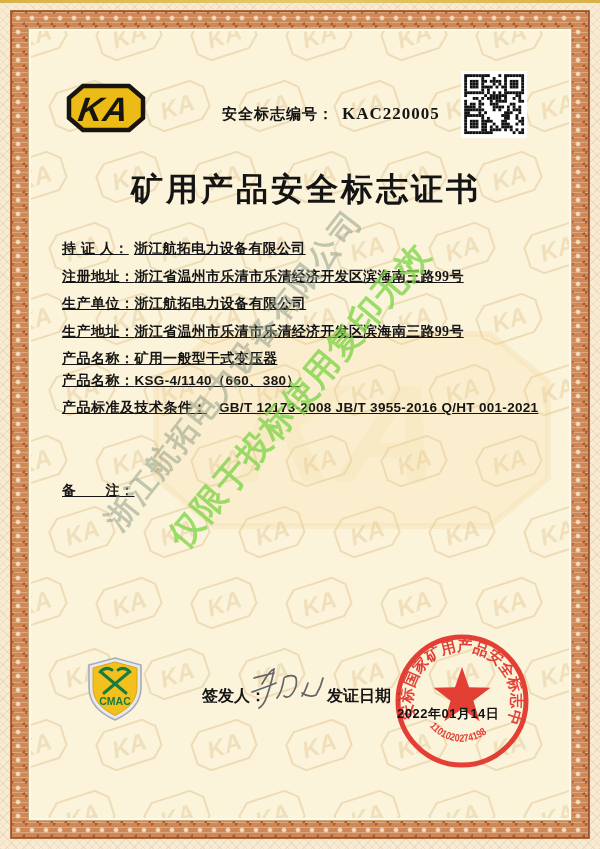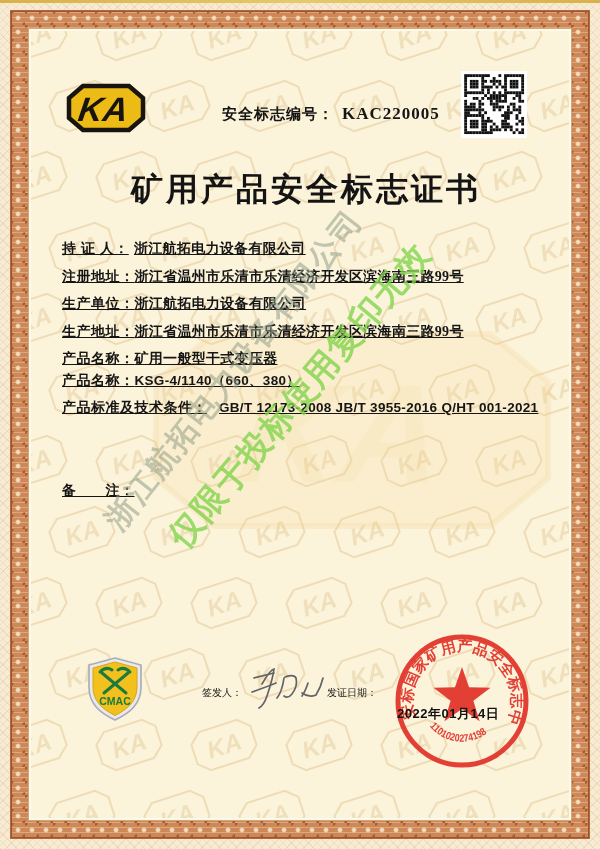--- a/index.html
+++ b/index.html
@@ -45,21 +45,21 @@
   .frow .fvalue { font-size:14px; font-weight:700; font-family:"Liberation Serif", serif; letter-spacing:.3px; }
   .frow .fvalue.latin { font-size:13.5px; font-family:"Liberation Sans", sans-serif; }
   .drow { left:62px; width:486px; height:20px; }
   .drow span { position:absolute; white-space:nowrap; }
   .dlabel { font-size:14px; font-weight:800; }
   .dvalue { font-size:14px; font-weight:700; font-family:"Liberation Serif", serif; }
 
   .statement { left:58px; width:487px; top:556px; font-size:13.5px; font-weight:700;
           line-height:20px; text-align:justify; text-indent:2em; letter-spacing:.2px; }
 
-  .signer-label, .dept-label { font-size:10px; font-weight:400; white-space:nowrap; }
+  .signer-label, .dept-label { font-size:16px; font-weight:700; white-space:nowrap; }
   .seal-date { left:397px; top:705px; z-index:6; font-size:13px; font-weight:800; color:#111;
           letter-spacing:.5px; white-space:nowrap; }
 
   .wm { position:absolute; white-space:nowrap; pointer-events:none; z-index:3;
         font-weight:700; transform-origin:0 50%; }
   .wm-company { left:112px; top:505px; font-size:31px; letter-spacing:2px;
         color:rgba(146,158,136,.55); transform:rotate(-52deg); }
   .wm-green { left:176px; top:520px; font-size:34px; letter-spacing:1px;
         color:rgba(128,211,74,.78); transform:rotate(-50deg); }
 

